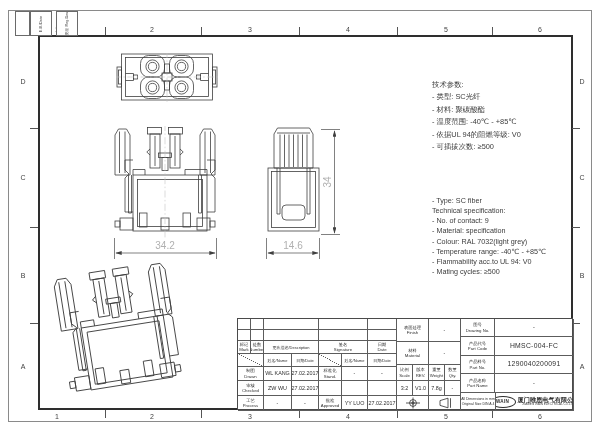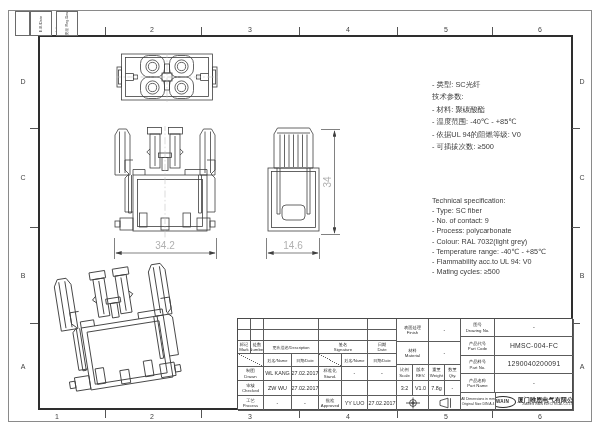--- a/index.html
+++ b/index.html
@@ -199,33 +199,33 @@
     <line x1="334.5" y1="131" x2="334.5" y2="233" marker-start="url(#arr)" marker-end="url(#arr)"></line>
   </g>
   <g fill="#b0b0b0" font-size="10" text-anchor="middle">
     <text x="165" y="249">34.2</text>
     <text x="293" y="249">14.6</text>
     <text x="331" y="182" transform="rotate(-90 331 182)">34</text>
   </g>
 </svg>
 
 <div class="abs" style="left:432px;top:81px">
+  <div class="tl-cn">技术参数:</div>
   <div class="tl-cn">- 类型: SC光纤</div>
-  <div class="tl-cn">技术参数:</div>
   <div class="tl-cn">- 材料: 聚碳酸酯</div>
   <div class="tl-cn">- 温度范围: -40℃ - +85℃</div>
   <div class="tl-cn">- 依据UL 94的阻燃等级: V0</div>
   <div class="tl-cn">- 可插拔次数: ≥500</div>
 </div>
 
 <div class="abs" style="left:432px;top:197px">
+  <div class="tl-en">- Type: SC fiber</div>
   <div class="tl-en">Technical specification:</div>
-  <div class="tl-en">- Type: SC fiber</div>
   <div class="tl-en">- No. of contact: 9</div>
-  <div class="tl-en">- Process: polycarbonate</div>
+  <div class="tl-en">- Material: specification</div>
   <div class="tl-en">- Colour: RAL 7032(light grey)</div>
   <div class="tl-en">- Temperature range: -40℃ - +85℃</div>
   <div class="tl-en">- Flammability acc.to UL 94: V0</div>
   <div class="tl-en">- Mating cycles: ≥500</div>
 </div>
 
 <div class="abs tb">
 
   <div class="c" style="left:0;top:0;width:13px;height:11px"></div>
   <div class="c" style="left:13px;top:0;width:13px;height:11px"></div>

